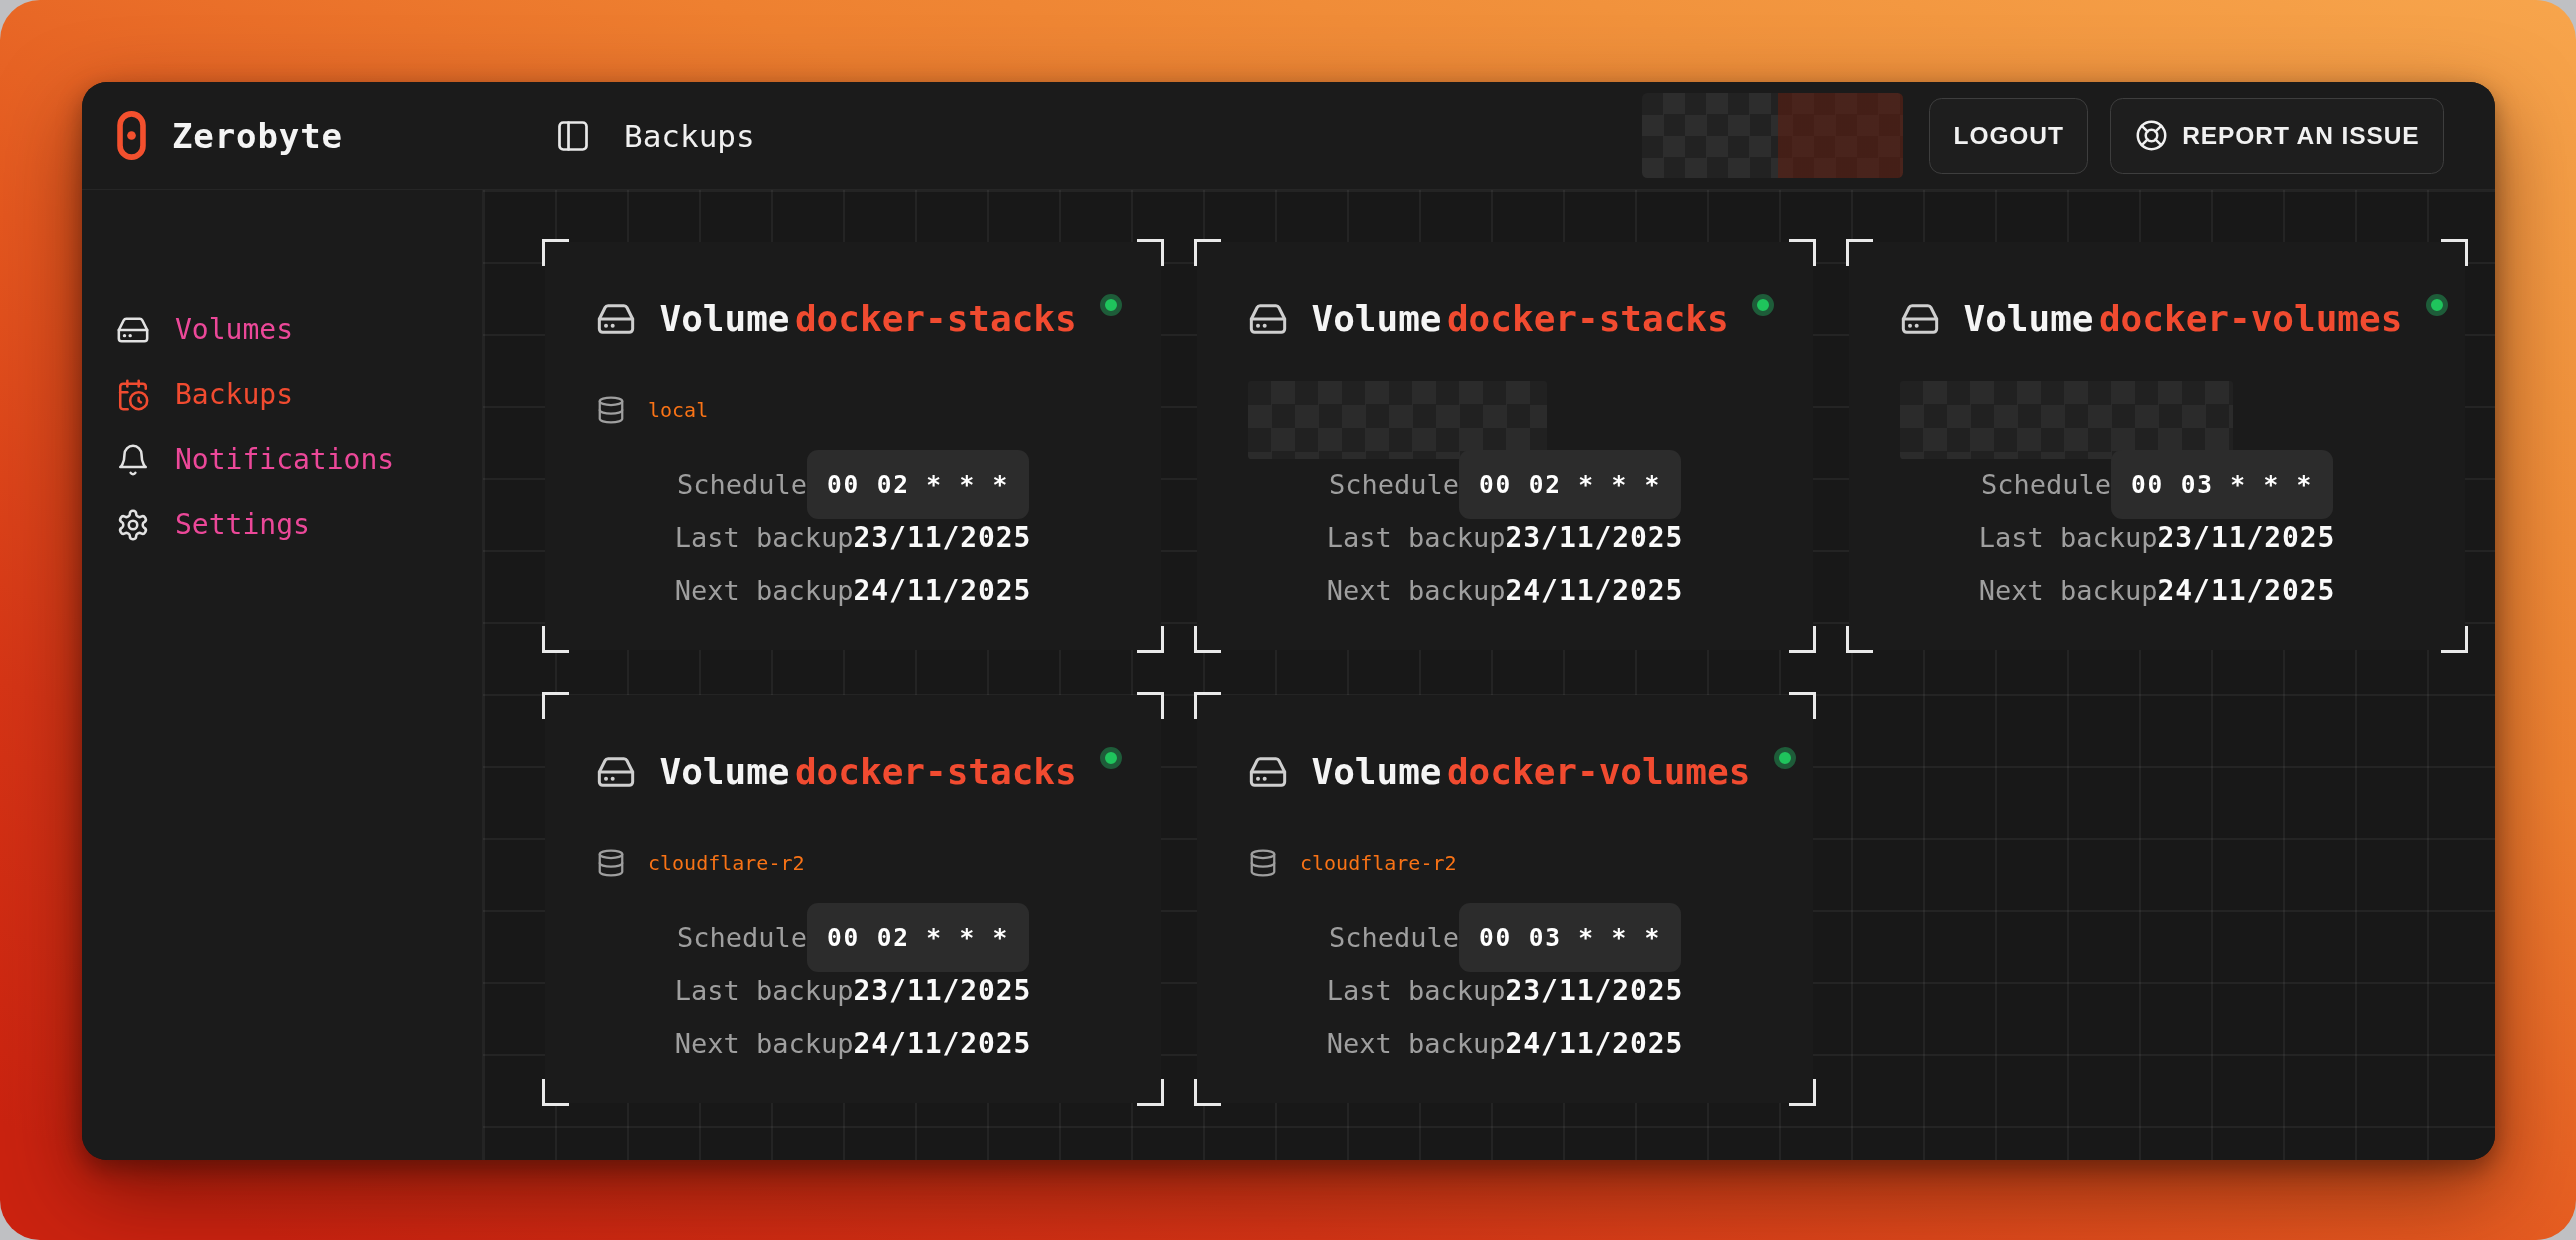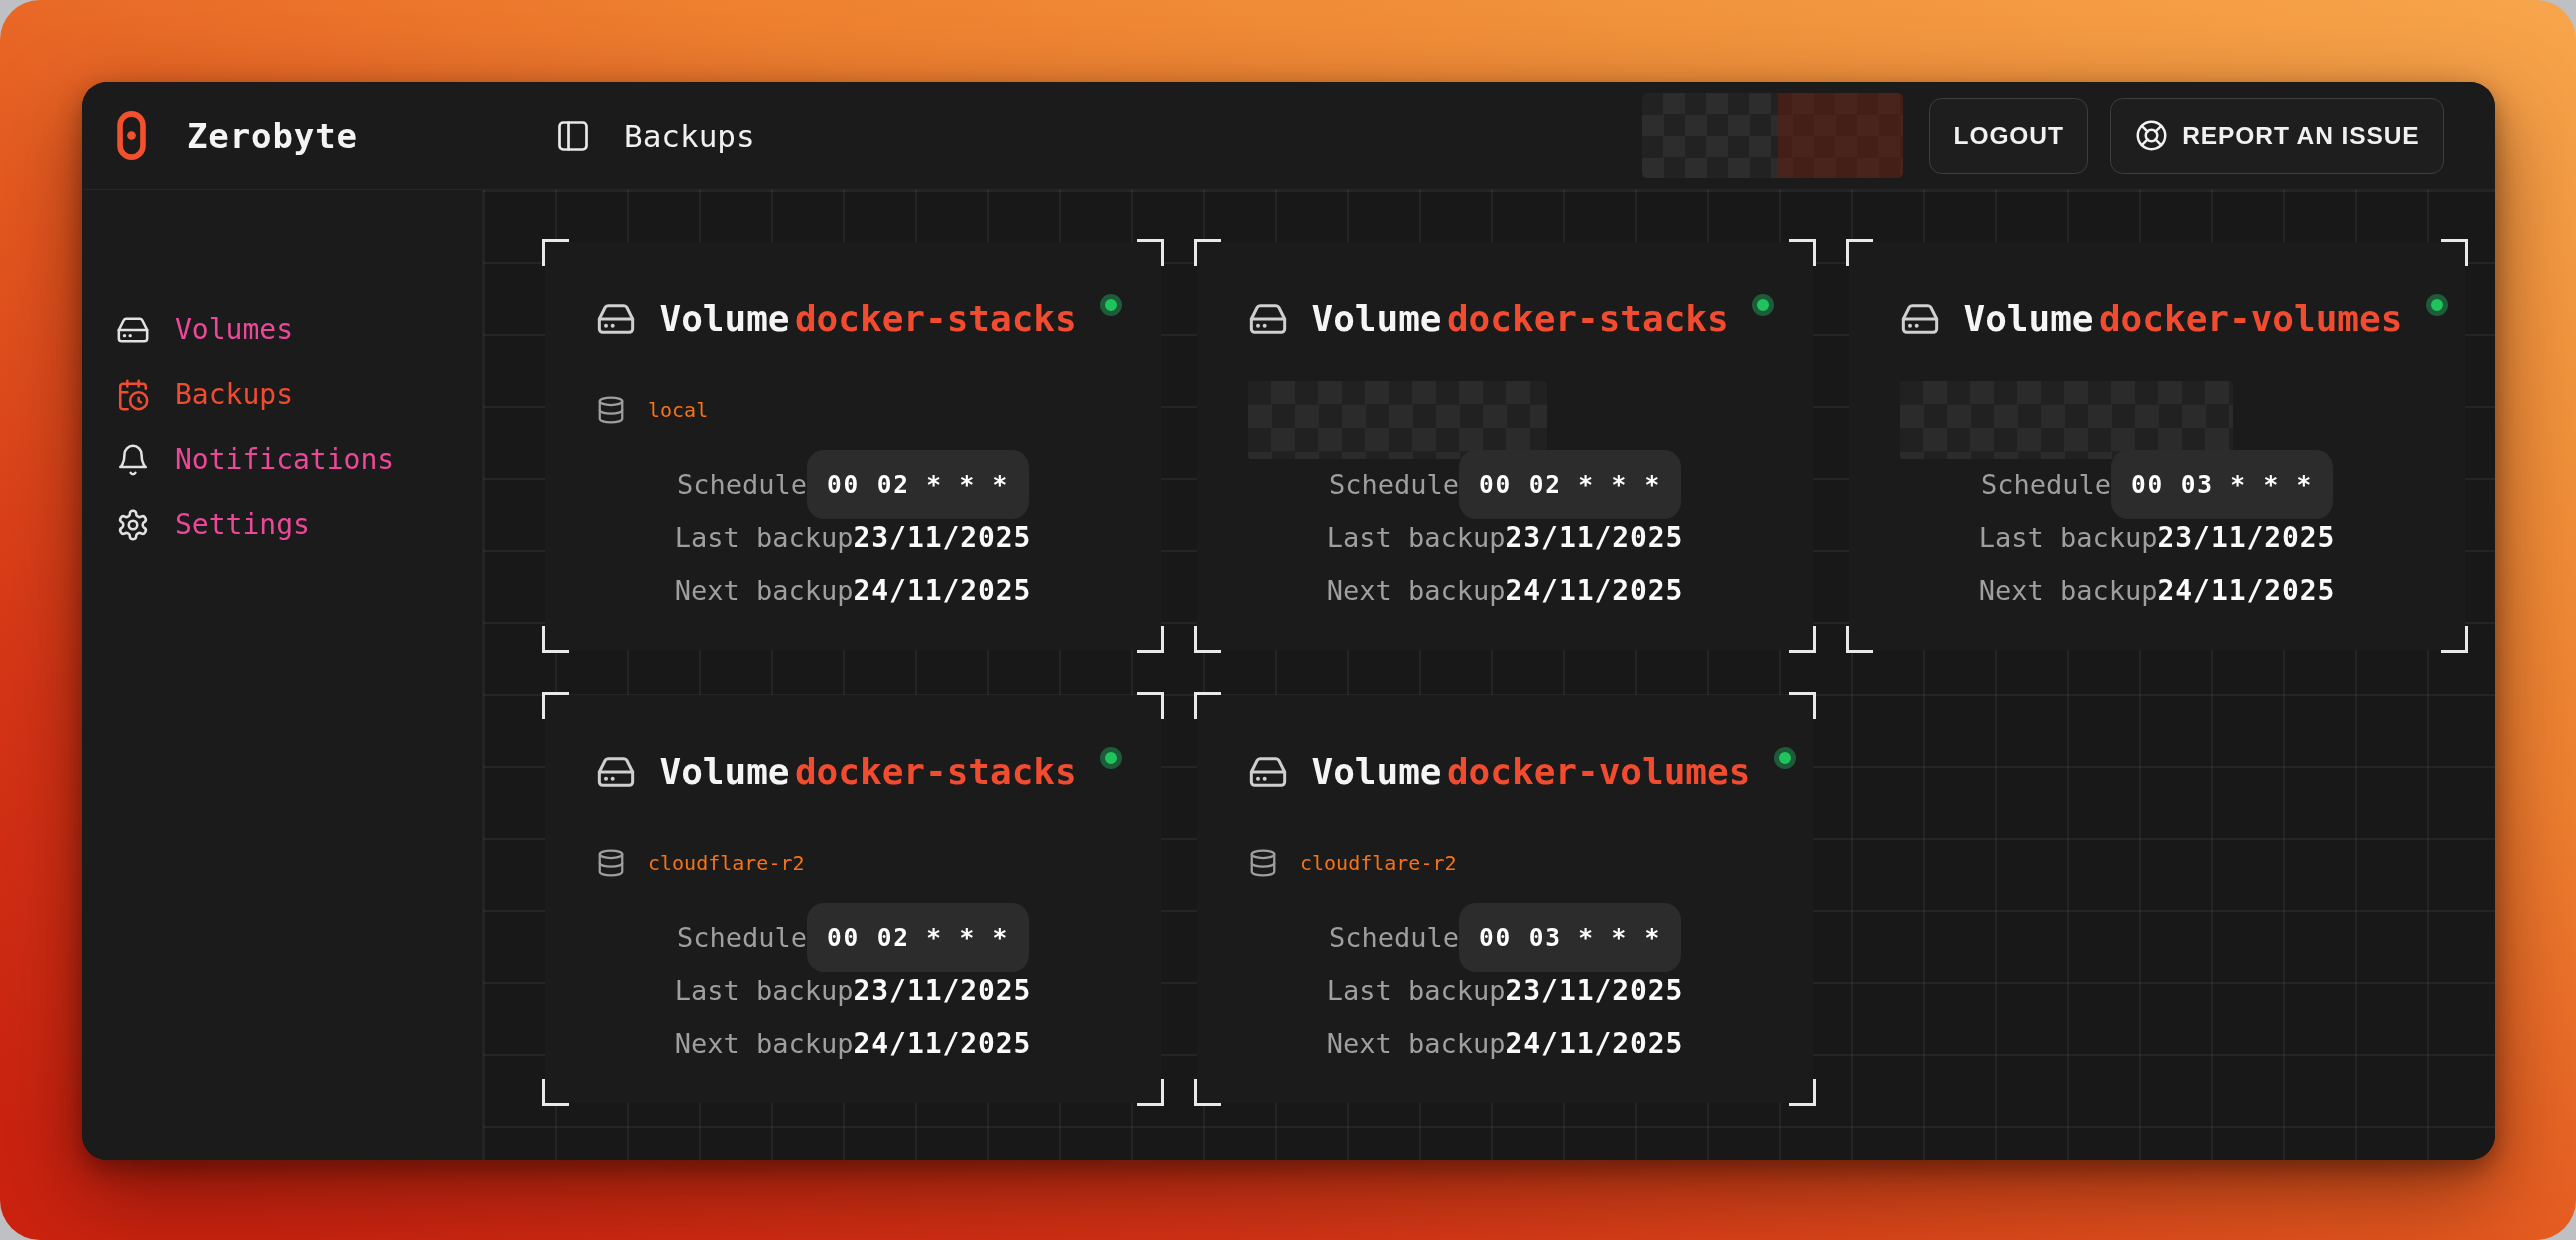--- a/index.html
+++ b/index.html
@@ -9,21 +9,21 @@
   .screen { position:absolute; inset:0; border-radius:40px; overflow:hidden;
     background:linear-gradient(203deg,#f7a54c 0%,#f1923c 18%,#ee8030 34%,#e4571f 56%,#d63516 76%,#cb2310 95%); }
   .window { position:absolute; left:82px; top:82px; width:2413px; height:1078px;
     background:#1b1b1b; border-radius:25px; overflow:hidden;
     box-shadow:0 31px 82px rgba(50,8,0,.5), 0 9px 25px rgba(0,0,0,.35); }
 
   
   .hdr { position:absolute; left:0; top:0; right:0; height:108px;
     display:flex; align-items:center; padding:0 51px 0 34px;
     border-bottom:1.8px solid #262626; background:#1b1b1b; z-index:5; }
-  .brand { display:flex; align-items:center; gap:40px; }
+  .brand { display:flex; align-items:center; gap:25px; }
   .logo-svg { width:31px; height:51px; color:#f3502e; }
   .brand-name { font-size:34px; font-weight:bold; color:#f4f4f4; letter-spacing:0.9px; }
   .page-head { position:absolute; left:473px; display:flex; align-items:center; gap:33px; }
   .panel-ic { width:36px; height:36px; color:#e8e8e8; }
   .page-title { font-size:31px; color:#f0f0f0; }
   .hdr-right { margin-left:auto; display:flex; align-items:center; gap:22px; }
   .redacted-user { width:261px; height:85px; border-radius:5.4px; margin-right:3.6px;
     background:
       linear-gradient(90deg, rgba(0,0,0,0) 0 52%, rgba(96,28,14,.55) 52% 100%),
       repeating-conic-gradient(#2d2d2d 0% 25%, #222222 0% 50%);
@@ -72,21 +72,21 @@
   .db-ic { width:30px; height:30px; color:#9f9f9f; flex:none; }
   .repo-name { font-size:20px; color:#f97316; }
   .redacted-mosaic { width:299px; height:78px; border-radius:3.6px;
     background:repeating-conic-gradient(#2b2b2b 0% 25%, #212121 0% 50%);
     background-size:47px 47px; }
 
   .stats { margin-top:auto; display:flex; flex-direction:column; }
   .stat-row { display:flex; align-items:center; justify-content:center; height:53px; }
   .stat-label { font-size:27px; color:#9f9f9f; }
   .stat-value { font-size:28px; font-weight:bold; color:#fafafa; letter-spacing:0.9px; }
-  .badge { background:#2c2c2c; border-radius:17px; padding:20px 20px;
+  .badge { background:#2c2c2c; border-radius:11px; padding:20px 20px;
     font-size:24.5px; font-weight:bold; color:#ffffff; letter-spacing:1.8px; }
 
   .create-card { justify-content:center; align-items:center; gap:38px; }
   .plus-ic { width:60px; height:60px; color:#c4c4c4; }
   .create-label { font-size:28px; color:#b4b4b4; }
 
   .symbols { position:absolute; width:0; height:0; overflow:hidden; }
   svg.use-ic { stroke:currentColor; fill:none; stroke-width:1.8;
     stroke-linecap:round; stroke-linejoin:round; }
 </style>

